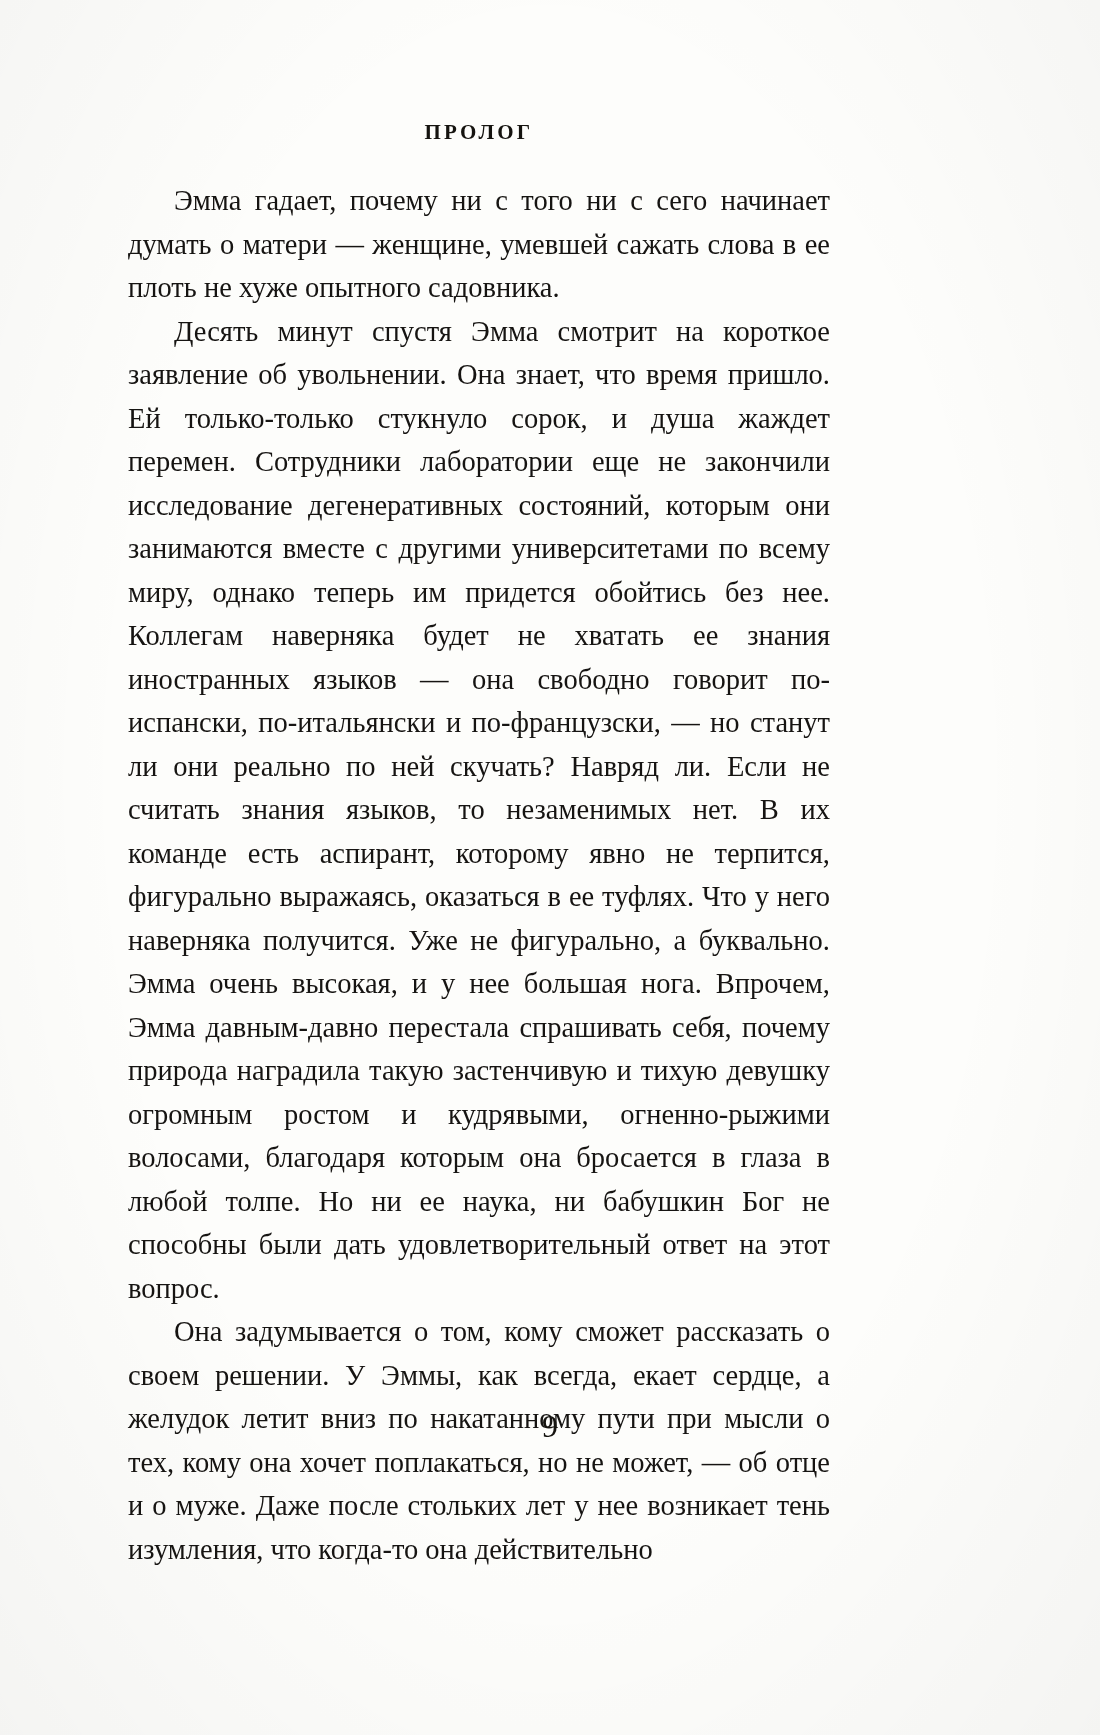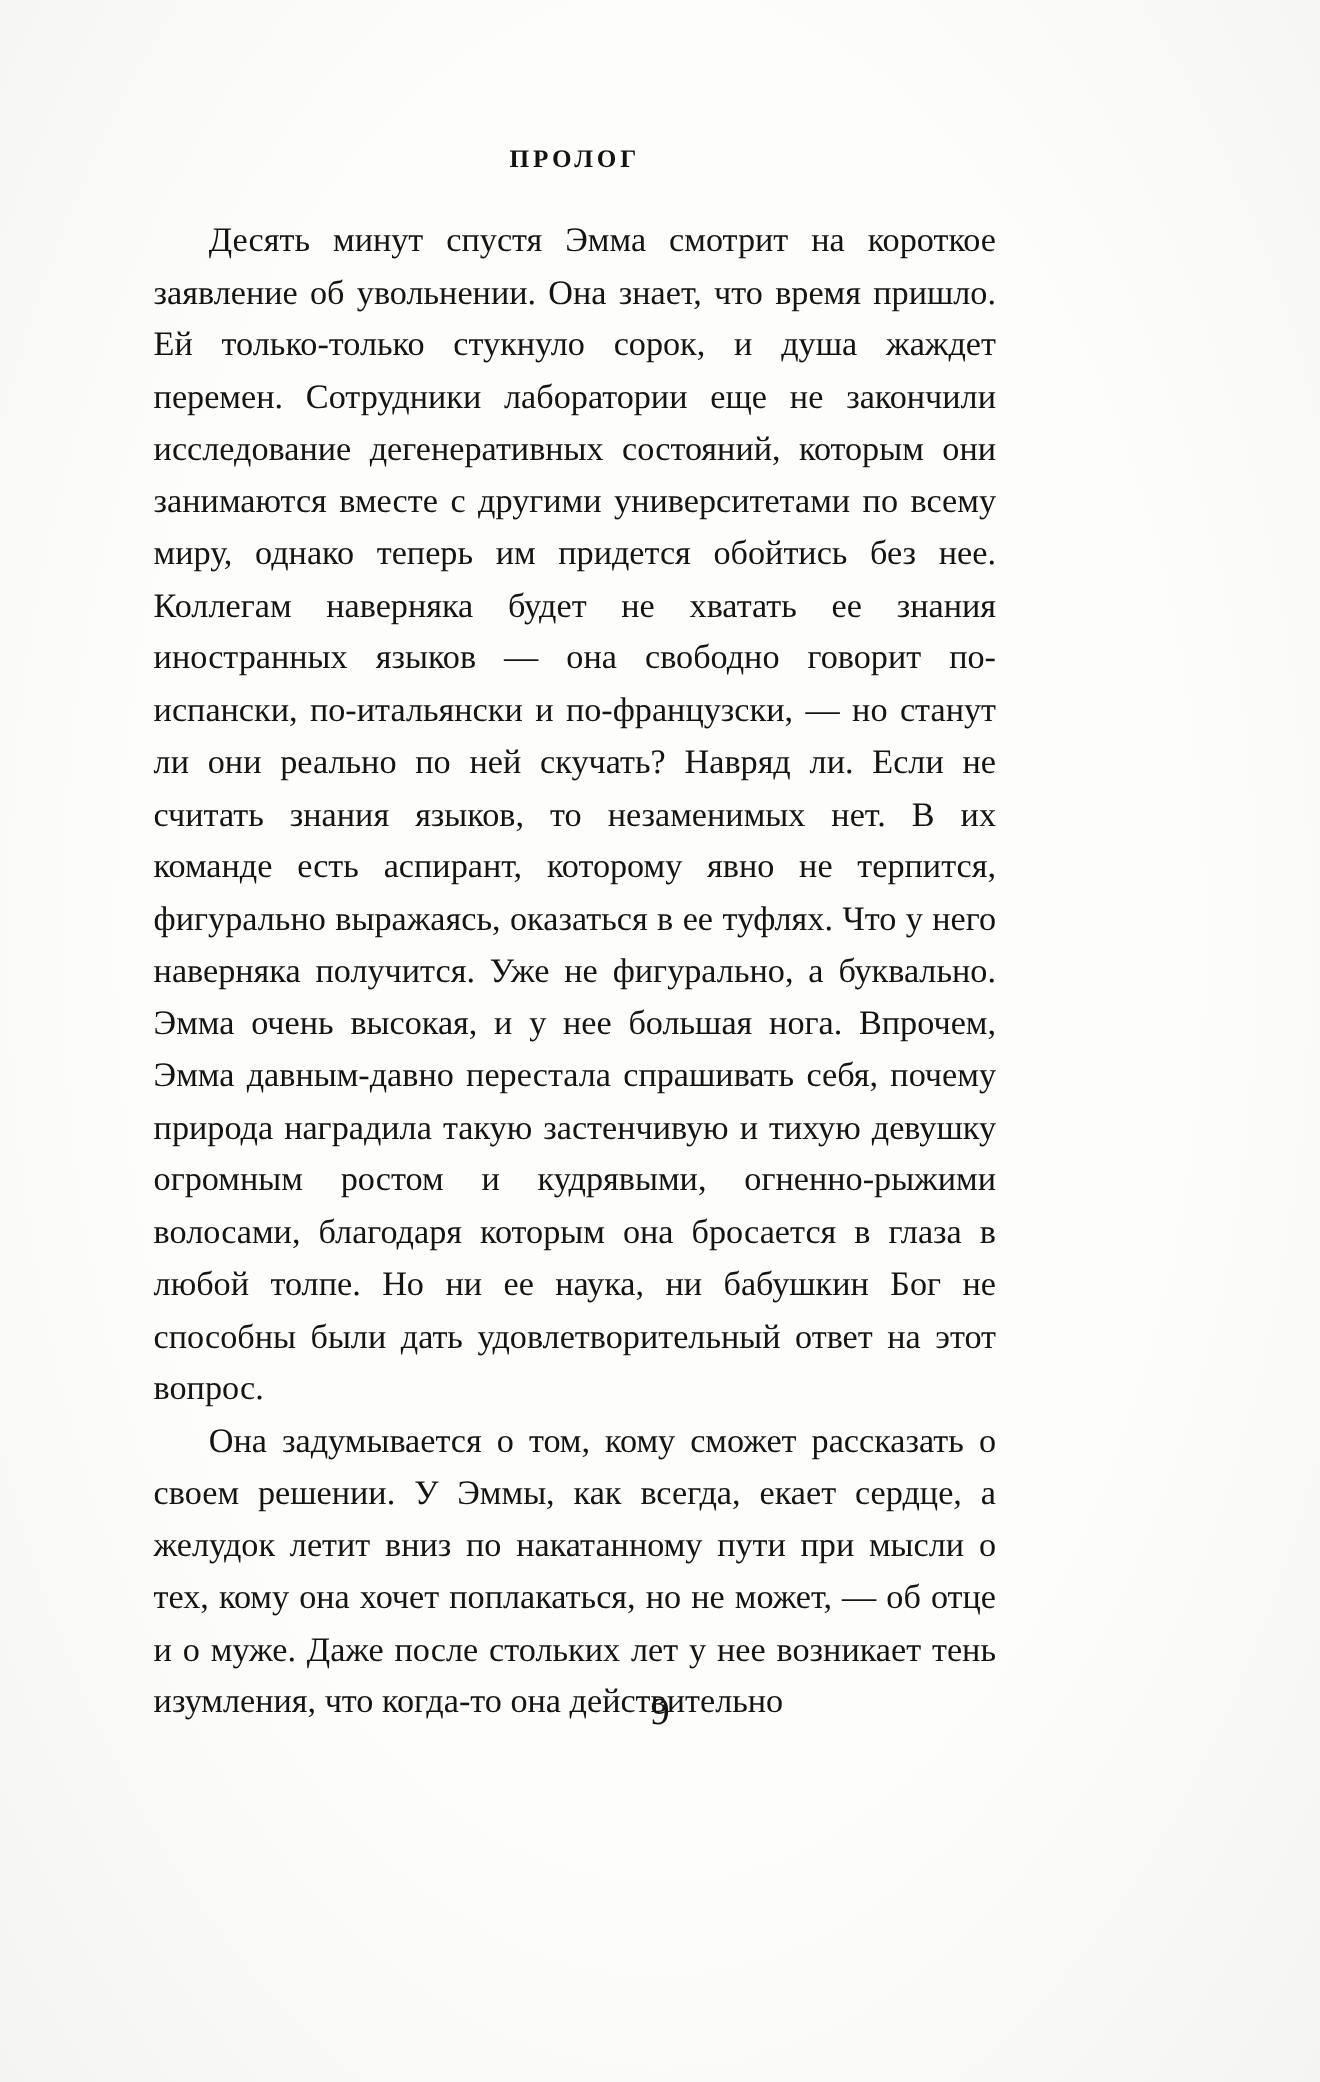--- a/index.html
+++ b/index.html
@@ -78,20 +78,21 @@
 </style>
 </head>
 <body>
 
 <div class="page">
 
   <div class="text-block">
 
     <h1 class="chapter-head">ПРОЛОГ</h1>
 
+    <p class="body-par">Эмма гадает, почему ни с того ни с сего начинает думать о матери — женщине, умевшей сажать слова в ее плоть не хуже опытного садовника.</p>
 
     <p class="body-par">Десять минут спустя Эмма смотрит на короткое заявление об увольнении. Она знает, что время пришло. Ей только-только стукнуло сорок, и душа жаждет перемен. Сотрудники лаборатории еще не закончили исследование дегенеративных состояний, которым они занимаются вместе с другими университетами по всему миру, однако теперь им придется обойтись без нее. Коллегам наверняка будет не хватать ее знания иностранных языков — она свободно говорит по-испански, по-итальянски и по-французски, — но станут ли они реально по ней скучать? Навряд ли. Если не считать знания языков, то незаменимых нет. В их команде есть аспирант, которому явно не терпится, фигурально выражаясь, оказаться в ее туфлях. Что у него наверняка получится. Уже не фигурально, а буквально. Эмма очень высокая, и у нее большая нога. Впрочем, Эмма давным-давно перестала спрашивать себя, почему природа наградила такую застенчивую и тихую девушку огромным ростом и кудрявыми, огненно-рыжими волосами, благодаря которым она бросается в глаза в любой толпе. Но ни ее наука, ни бабушкин Бог не способны были дать удовлетворительный ответ на этот вопрос.</p>
 
     <p class="body-par">Она задумывается о том, кому сможет рассказать о своем решении. У Эммы, как всегда, екает сердце, а желудок летит вниз по накатанному пути при мысли о тех, кому она хочет поплакаться, но не может, — об отце и о муже. Даже после стольких лет у нее возникает тень изумления, что когда-то она действительно</p>
 
   </div>
 
   <div class="folio">9</div>
 
 </div>

